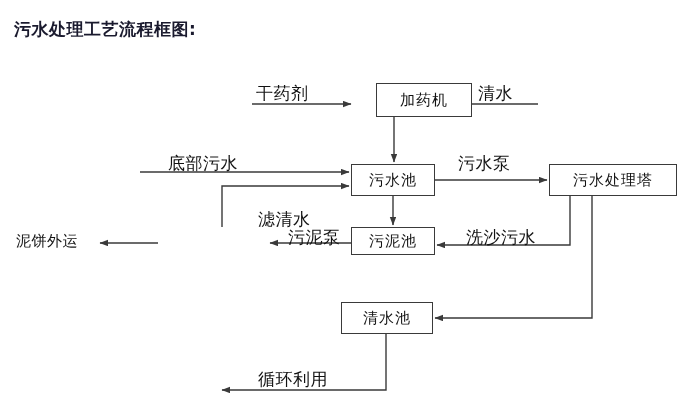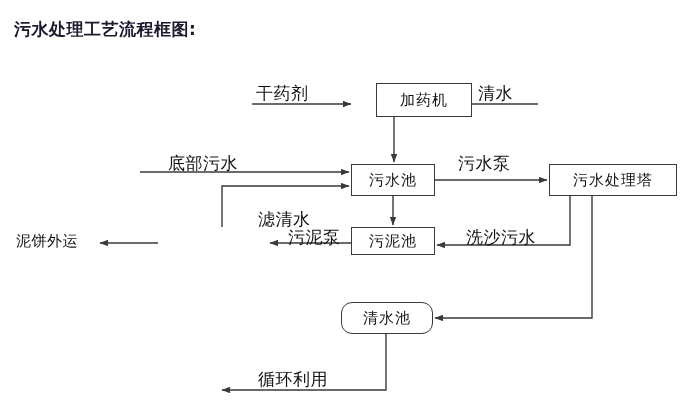--- a/index.html
+++ b/index.html
@@ -114,21 +114,21 @@
 
   <div class="node" style="left:549px; top:164px; width:128px; height:32px;">
     <span>污水处理塔</span>
   </div>
 
 
   <div class="node" style="left:351px; top:227px; width:84px; height:28px;">
     <span>污泥池</span>
   </div>
 
-  <div class="node" style="left:341px; top:302px; width:92px; height:32px;border-radius:11px;">
+  <div class="node" style="left:341px; top:302px; width:92px; height:32px;">
     <span>清水池</span>
   </div>
 
   <div class="edge-label" style="left:256px; top:82px;">干药剂</div>
 
   <div class="edge-label" style="left:478px; top:82px;">清水</div>
 
   <div class="edge-label" style="left:168px; top:152px;">底部污水</div>
 
   <div class="edge-label" style="left:458px; top:152px;">污水泵</div>

